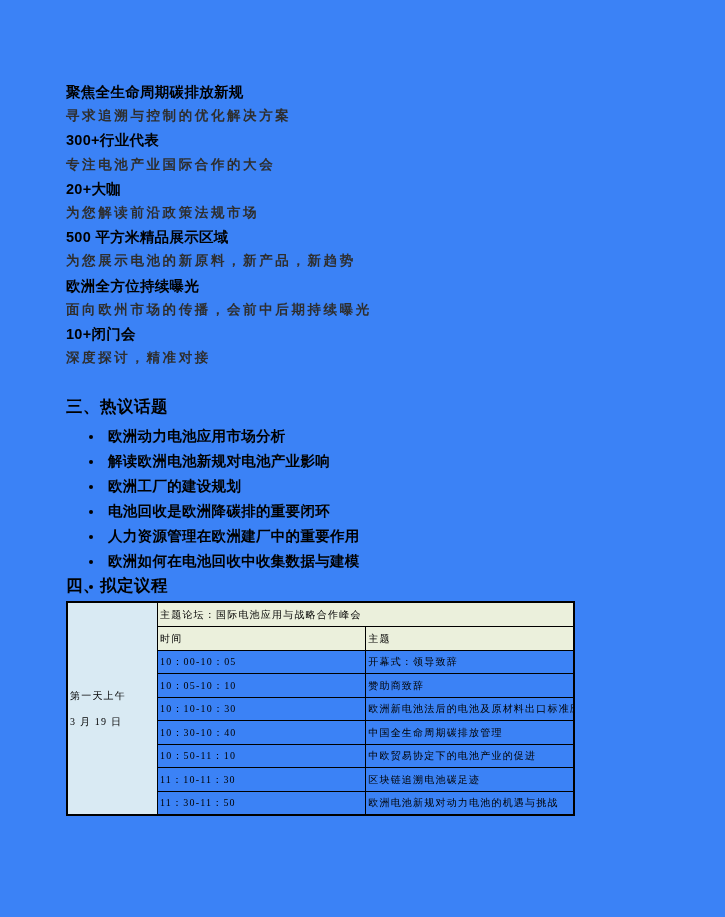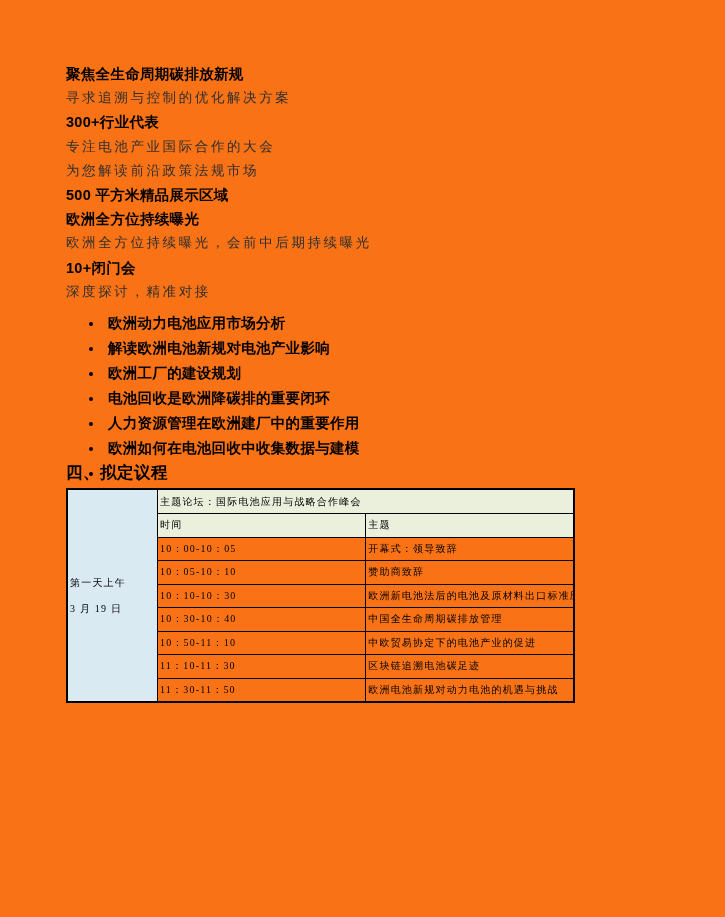--- a/index.html
+++ b/index.html
@@ -10,39 +10,39 @@
   body {
     width: 725px;
     height: 917px;
     overflow: hidden;
     font-family: "Liberation Sans", sans-serif;
   }
   .page {
     box-sizing: border-box;
     width: 725px;
     height: 917px;
-    padding: 62px 40px 0 66px;
-    background: #f97316;
+    padding: 80px 40px 0 66px;
+    background: #3b82f6;
   }
 
   
   .hl-title {
     margin: 0;
     font-family: "Liberation Sans", sans-serif;
     font-weight: bold;
     font-size: 14.5px;
     line-height: 24.2px;
     color: #000000;
     letter-spacing: 0.3px;
     white-space: nowrap;
   }
   .hl-desc {
     margin: 0;
     font-family: "Liberation Serif", serif;
-    font-weight: normal;
+    font-weight: bold;
     font-size: 13.5px;
     line-height: 24.2px;
     color: #2e2e2e;
     letter-spacing: 2.6px;
     white-space: nowrap;
   }
 
   
   .section-heading {
     margin: 0;
@@ -129,28 +129,31 @@
 </head>
 <body>
 
 <div class="page">
 
   <section>
     <p class="hl-title">聚焦全生命周期碳排放新规</p>
     <p class="hl-desc">寻求追溯与控制的优化解决方案</p>
     <p class="hl-title">300+行业代表</p>
     <p class="hl-desc">专注电池产业国际合作的大会</p>
+    <p class="hl-title">20+大咖</p>
     <p class="hl-desc">为您解读前沿政策法规市场</p>
     <p class="hl-title">500 平方米精品展示区域</p>
+    <p class="hl-desc">为您展示电池的新原料，新产品，新趋势</p>
     <p class="hl-title">欧洲全方位持续曝光</p>
-    <p class="hl-desc">欧洲全方位持续曝光，会前中后期持续曝光</p>
+    <p class="hl-desc">面向欧州市场的传播，会前中后期持续曝光</p>
     <p class="hl-title">10+闭门会</p>
     <p class="hl-desc">深度探讨，精准对接</p>
   </section>
 
+  <h2 id="topics-heading" class="section-heading">三、热议话题</h2>
   <ul class="topics-list">
     <li><span class="bullet-dot"></span><span>欧洲动力电池应用市场分析</span></li>
     <li><span class="bullet-dot"></span><span>解读欧洲电池新规对电池产业影响</span></li>
     <li><span class="bullet-dot"></span><span>欧洲工厂的建设规划</span></li>
     <li><span class="bullet-dot"></span><span>电池回收是欧洲降碳排的重要闭环</span></li>
     <li><span class="bullet-dot"></span><span>人力资源管理在欧洲建厂中的重要作用</span></li>
     <li><span class="bullet-dot"></span><span>欧洲如何在电池回收中收集数据与建模</span></li>
     <li><span class="bullet-dot"></span></li>
   </ul>
 

